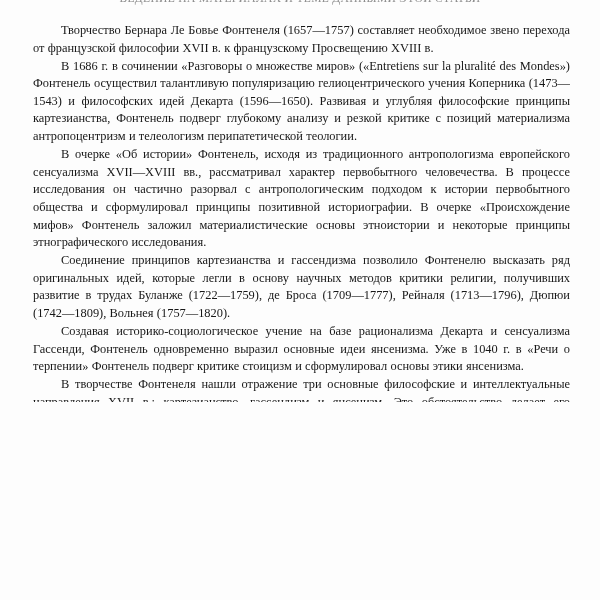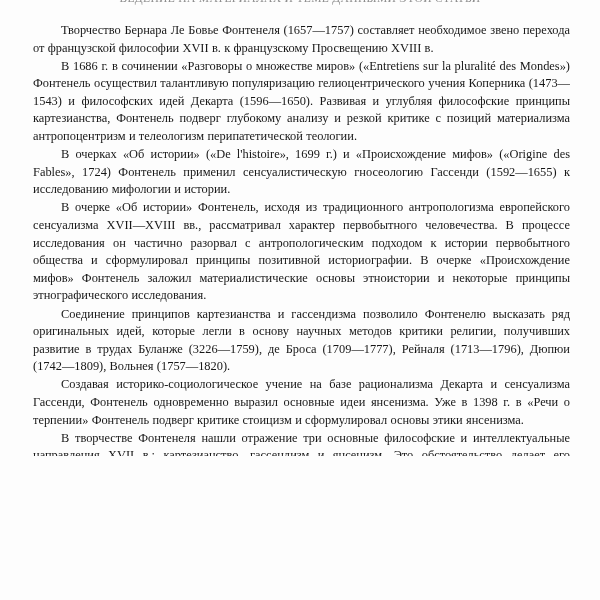--- a/index.html
+++ b/index.html
@@ -67,20 +67,19 @@
 </head>
 <body>
 
 <div id="page">
 
   <div id="running-head">ВЕДЕНИЕ НА МАТЕРИАЛАХ И ТЕМЕ ДАННЫМИ ЭТОЙ СТАТЬИ</div>
 
   <div id="text-column">
     <p class="para">Творчество Бернара Ле Бовье Фонтенеля (1657—1757) составляет необходимое звено перехода от французской философии XVII в. к французскому Просвещению XVIII в.</p>
     <p class="para">В 1686 г. в сочинении «Разговоры о множестве миров» («Entretiens sur la pluralité des Mondes») Фонтенель осуществил талантливую популяризацию гелиоцентрического учения Коперника (1473—1543) и философских идей Декарта (1596—1650). Развивая и углубляя философские принципы картезианства, Фонтенель подверг глубокому анализу и резкой критике с позиций материализма антропоцентризм и телеологизм перипатетической теологии.</p>
-    <p class="para">В очерках «Об истории» («De l'histoire», 1699 г.) и «Происхождение мифов» («Origine des Fables», 1724) Фонтенель применил сенсуалистическую гносеологию Гассенди (1592—1655) к исследованию мифологии и истории.</p>
     <p class="para">В очерке «Об истории» Фонтенель, исходя из традиционного антропологизма европейского сенсуализма XVII—XVIII вв., рассматривал характер первобытного человечества. В процессе исследования он частично разорвал с антропологическим подходом к истории первобытного общества и сформулировал принципы позитивной историографии. В очерке «Происхождение мифов» Фонтенель заложил материалистические основы этноистории и некоторые принципы этнографического исследования.</p>
-    <p class="para">Соединение принципов картезианства и гассендизма позволило Фонтенелю высказать ряд оригинальных идей, которые легли в основу научных методов критики религии, получивших развитие в трудах Буланже (3226—1759), де Броса (1709—1777), Рейналя (1713—1796), Дюпюи (1742—1809), Вольнея (1757—1820).</p>
-    <p class="para">Создавая историко-социологическое учение на базе рационализма Декарта и сенсуализма Гассенди, Фонтенель одновременно выразил основные идеи янсенизма. Уже в 1398 г. в «Речи о терпении» Фонтенель подверг критике стоицизм и сформулировал основы этики янсенизма.</p>
+    <p class="para">Соединение принципов картезианства и гассендизма позволило Фонтенелю высказать ряд оригинальных идей, которые легли в основу научных методов критики религии, получивших развитие в трудах Буланже (1722—1759), де Броса (1709—1777), Рейналя (1713—1796), Дюпюи (1742—1809), Вольнея (1757—1820).</p>
+    <p class="para">Создавая историко-социологическое учение на базе рационализма Декарта и сенсуализма Гассенди, Фонтенель одновременно выразил основные идеи янсенизма. Уже в 1040 г. в «Речи о терпении» Фонтенель подверг критике стоицизм и сформулировал основы этики янсенизма.</p>
     <p class="para clipped">В творчестве Фонтенеля нашли отражение три основные философские и интеллектуальные направления XVII в.: картезианство, гассендизм и янсенизм. Это обстоятельство делает его наследником и продолжателем идей Фронды. Б. Ф. Поршнев пишет: «Фронда ждет своей научной реабилитации. Мнение современников о том, что она была ни</p>
   </div>
 
 </div>
 
 </body></html>

